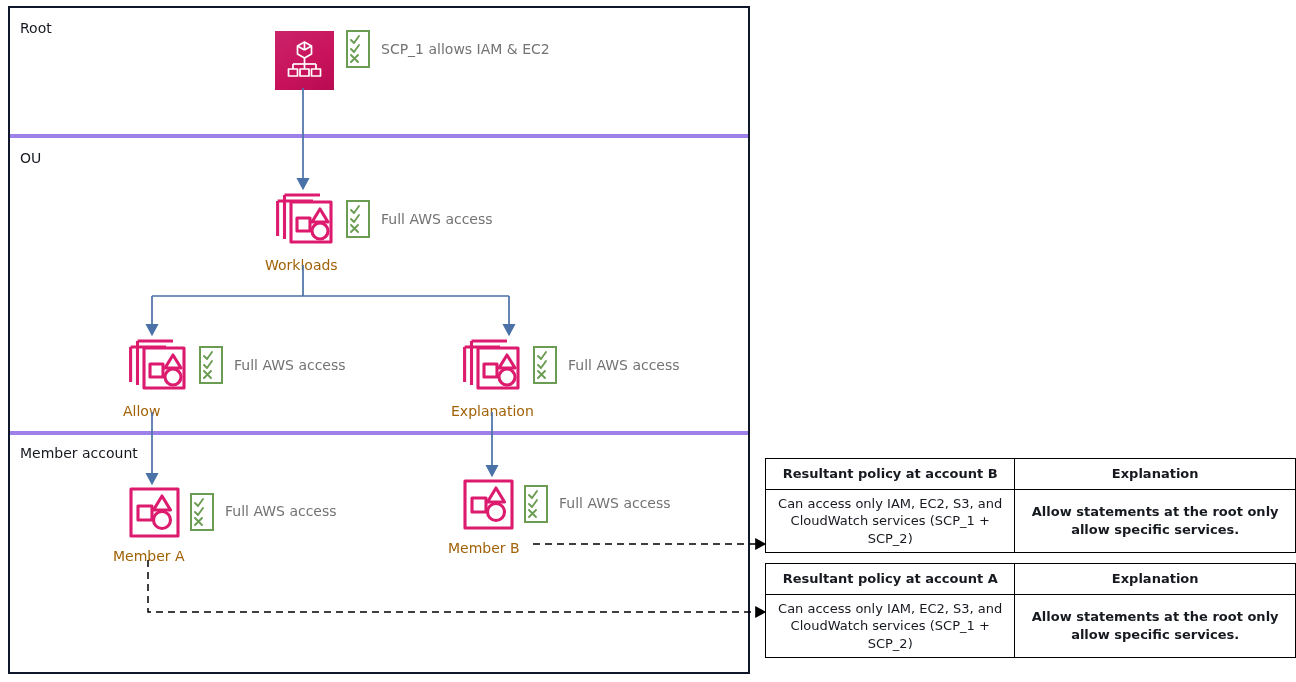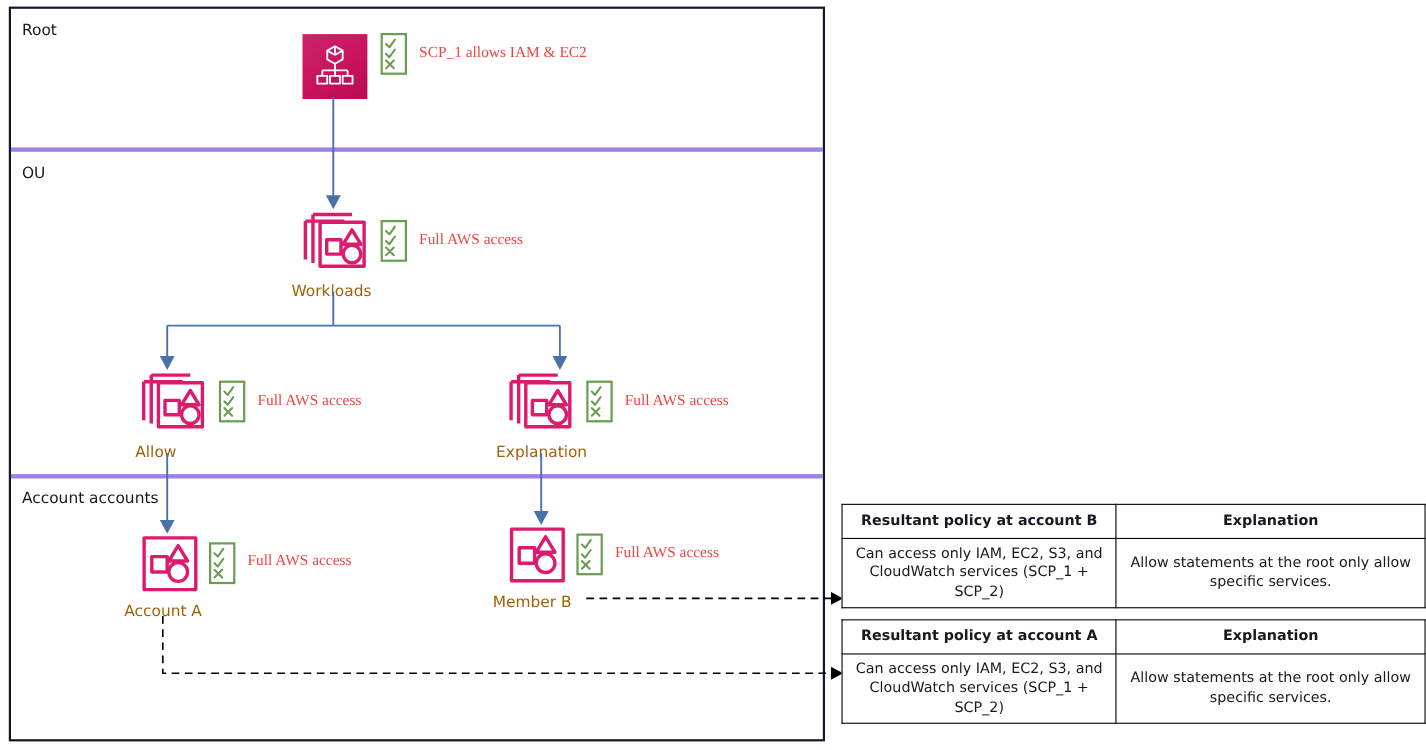--- a/index.html
+++ b/index.html
@@ -70,25 +70,24 @@
   .policy-icon {
     width: 24px; height: 38px;
     border: 2.4px solid #6a9c52;
     box-sizing: border-box;
     background: #ffffff;
     flex: none;
     position: relative;
   }
   .policy-text {
     font-size: 14px;
-    color: #ef4444;
+    color: #737373;
     white-space: nowrap;
     margin-left: 11px;
     line-height: 38px;
-    font-family: Liberation Serif, serif;
   }
 
   
   .ou-icon, .acct-icon {
     position: relative;
     flex: none;
     width: 62px; height: 59px;
   }
   .acct-icon { width: 53px; height: 53px; }
 
@@ -114,33 +113,33 @@
     padding: 5px 8px;
     color: #16191f;
     vertical-align: middle;
     line-height: 1.35;
   }
   .result-table td.head {
     font-weight: bold;
     padding: 6px 8px;
   }
   .col-policy { width: 245px; }
-  .col-expl   { width: 278px; }
+  .col-expl   { width: 278px; font-weight: bold; }
 
   #table-b { left: 765px; top: 458px; padding-left: 30px; }
   #table-a { left: 765px; top: 563px; }
 </style>
 </head>
 <body>
 
 <div class="diagram-frame">
 
   <div class="lane-label" id="lane-label-root">Root</div>
   <div class="lane-label" id="lane-label-ou">OU</div>
-  <div class="lane-label" id="lane-label-member">Account accounts</div>
+  <div class="lane-label" id="lane-label-member">Member account</div>
 
   <div class="lane-divider" id="divider-ou"></div>
   <div class="lane-divider" id="divider-member"></div>
 
   <div class="node" style="left:265px; top:23px;">
     <div class="org-icon">
       <svg width="59" height="59" viewBox="0 0 59 59">
         <g fill="none" stroke="#ffffff" stroke-width="1.7" stroke-linejoin="round">
           <path d="M29.5 11 L36.5 15 L36.5 23 L29.5 27 L22.5 23 L22.5 15 Z"></path>
           <path d="M29.5 11 L29.5 19 M29.5 19 L36.5 15 M29.5 19 L22.5 15"></path>
@@ -268,21 +267,21 @@
       <svg width="20" height="34" viewBox="0 0 20 34">
         <g fill="none" stroke="#6a9c52" stroke-width="1.9" stroke-linecap="round" stroke-linejoin="round">
           <path d="M3 8 L6 11 L11 4"></path>
           <path d="M3 17 L6 20 L11 13"></path>
           <path d="M3 23 L10 30 M10 23 L3 30"></path>
         </g>
       </svg>
     </div>
     <span class="policy-text" style="line-height:50px;">Full AWS access</span>
   </div>
-  <div class="node-label" style="left:103px; top:540px; width:100px;">Account A</div>
+  <div class="node-label" style="left:103px; top:540px; width:100px;">Member A</div>
 
   <div class="node" style="left:452px; top:470px;">
     <div class="acct-icon">
       <svg width="53" height="53" viewBox="0 0 53 53">
         <g fill="none" stroke="#dd1b6e" stroke-width="3.1" stroke-linejoin="round">
           <rect x="3" y="3" width="47" height="47"></rect>
           <rect x="10" y="20" width="14" height="14"></rect>
           <circle cx="34" cy="34" r="8.5"></circle>
           <path d="M34 10 L42.5 24 L25.5 24 Z"></path>
         </g>

